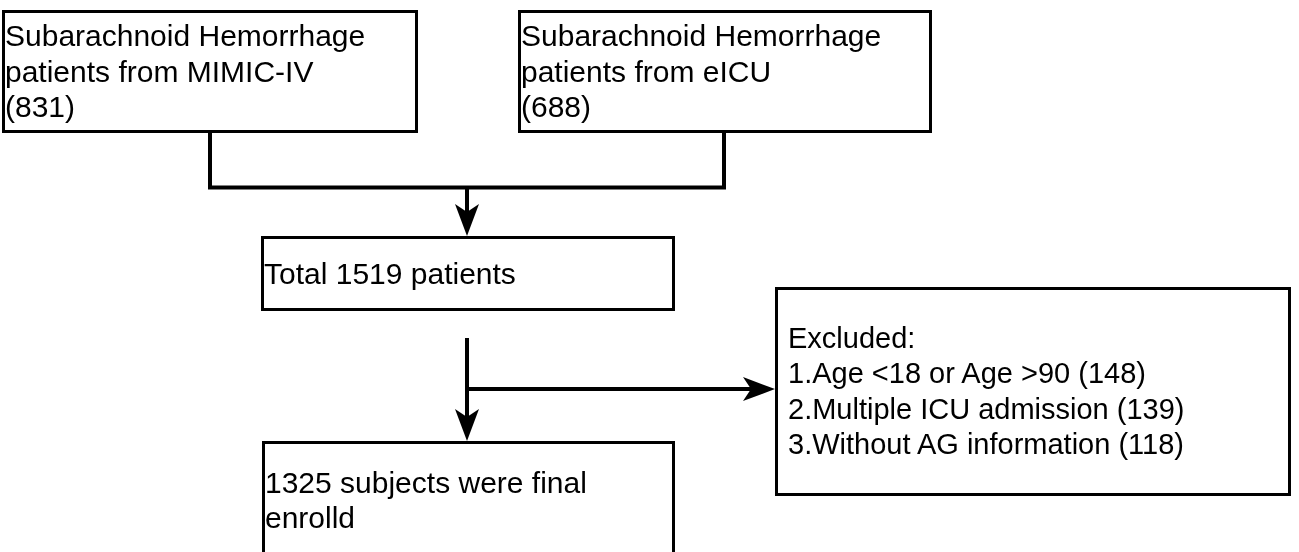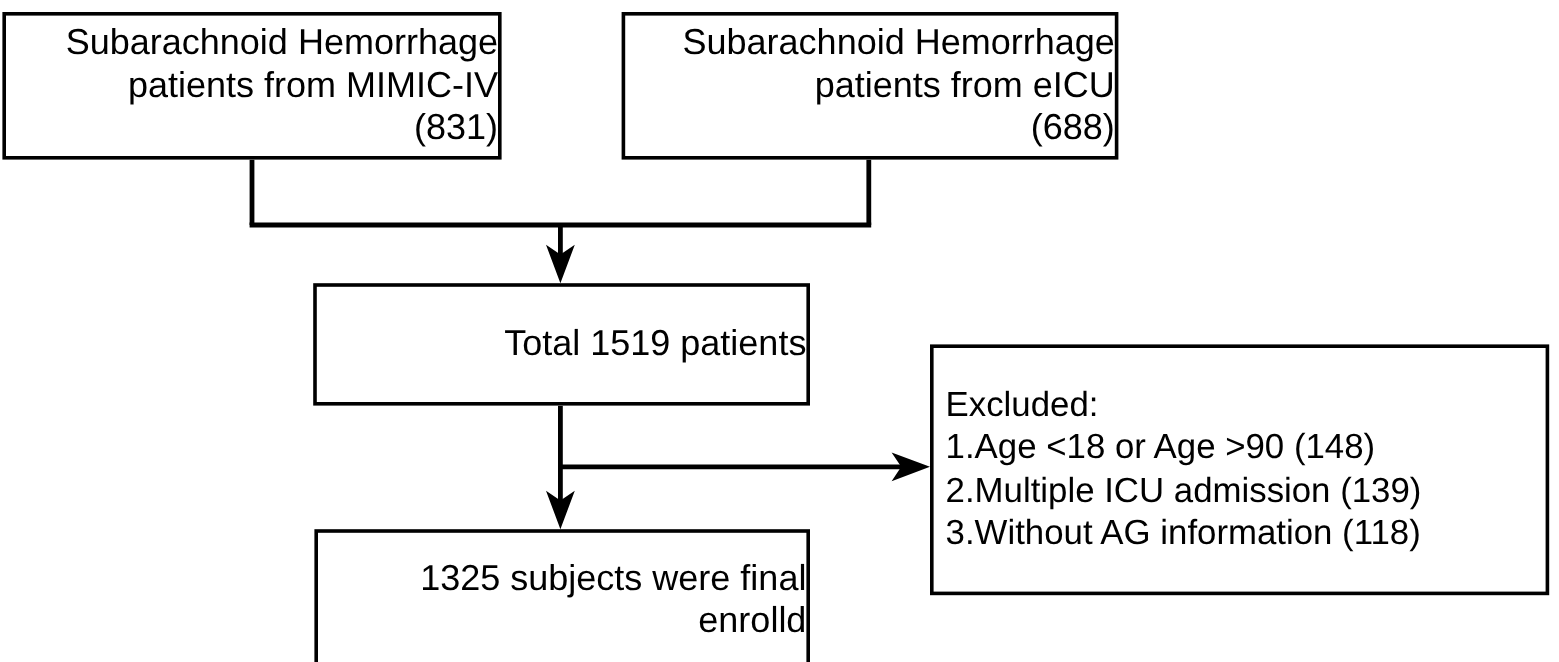--- a/index.html
+++ b/index.html
@@ -20,40 +20,40 @@
     background: #ffffff;
   }
   .flow-box {
     position: absolute;
     box-sizing: border-box;
     border: 3px solid #000000;
     background: #ffffff;
     display: flex;
     align-items: center;
     justify-content: center;
-    text-align: right;
+    text-align: left;
     line-height: 1.18;
     z-index: 3;
   }
   .flow-box .box-text {
     display: block;
     width: 100%;
     white-space: pre-line;
   }
   
   #box-mimic {
     left: 2px;  top: 10px;  width: 416px;  height: 123px;
     font-size: 30px;
   }
   #box-eicu {
     left: 518px; top: 10px;  width: 414px; height: 123px;
     font-size: 30px;
   }
   #box-total {
-    left: 261px; top: 236px; width: 414px; height: 102px;
+    left: 261px; top: 236px; width: 414px; height: 75px;
     font-size: 30px;
   }
   #box-enrolled {
     left: 262px; top: 441px; width: 413px; height: 118px;
     font-size: 30px;
   }
   #box-excluded {
     left: 775px; top: 287px; width: 516px; height: 209px;
     font-size: 29px;
     align-items: center;

